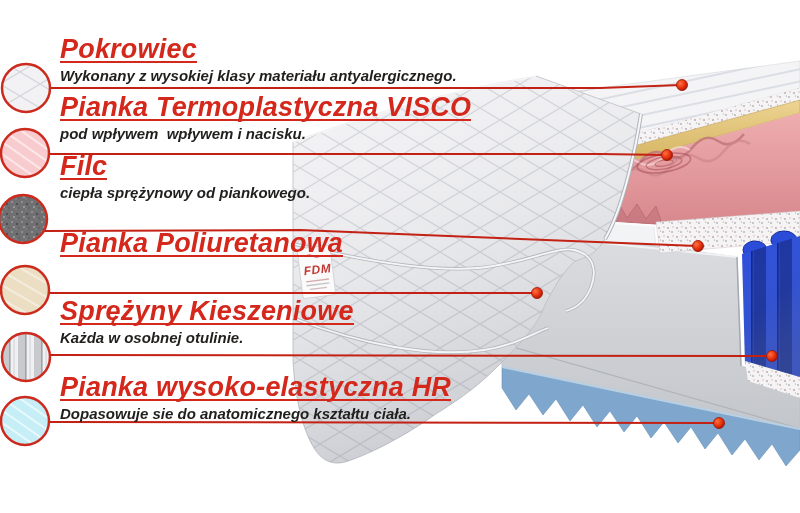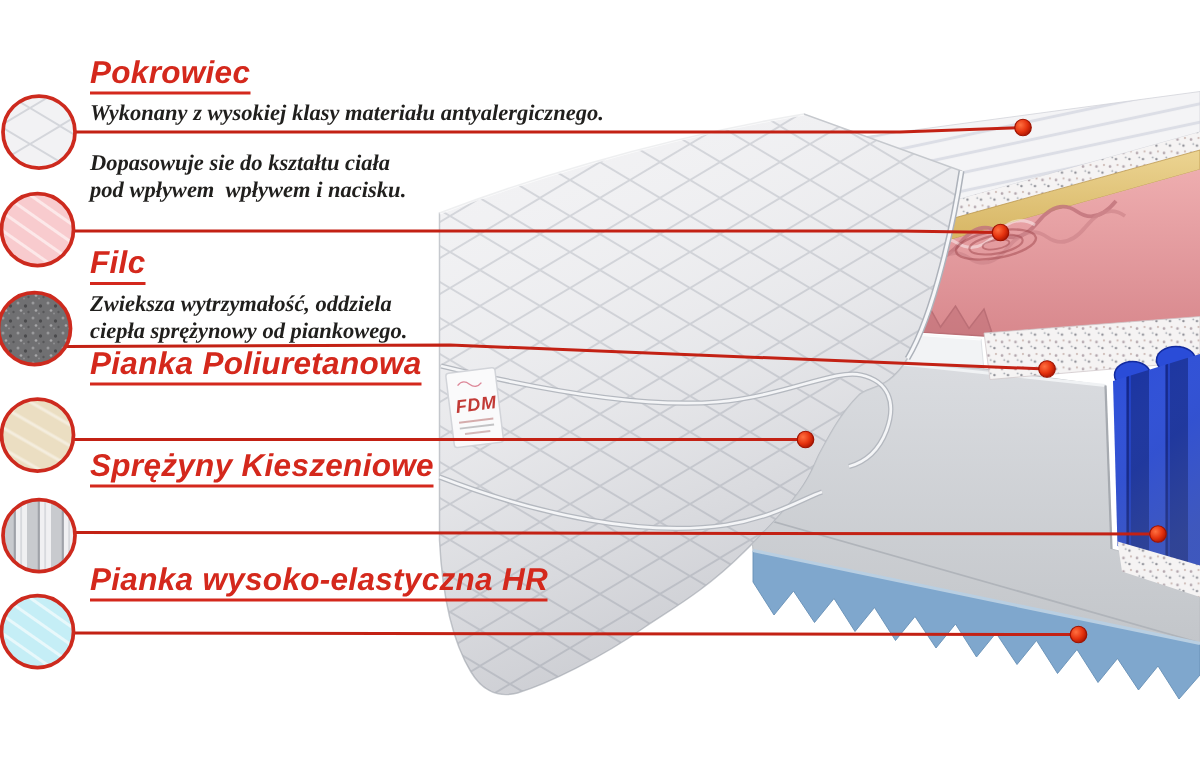--- a/index.html
+++ b/index.html
@@ -1,27 +1,27 @@
 <!DOCTYPE html>
 <html><head>
 <meta charset="utf-8">
 <style>
   :root{ --red:#d4281c; --rule:#c32114; }
   html,body{margin:0;padding:0;background:#fff;}
   .stage{position:relative;width:800px;height:513px;background:#fff;overflow:hidden;
          font-family:"Liberation Sans",sans-serif;}
   .art{position:absolute;left:0;top:0;width:800px;height:513px;}
   .entry{position:absolute;left:60px;}
-  .entry h2{margin:0;font-size:21px;line-height:22px;font-weight:bold;font-style:italic;
+  .entry h2{margin:0;font-size:27px;line-height:22px;font-weight:bold;font-style:italic;
             color:var(--red);display:inline-block;border-bottom:2px solid var(--red);
             padding-bottom:1px;letter-spacing:.2px;}
   .entry .desc{margin-top:4px;font-size:15px;line-height:18px;font-weight:bold;font-style:italic;
                color:#201f1d;}
-  .entry .desc span{display:block;white-space:pre;font-family:Liberation Serif, serif;}
-  .e1{top:38px}.e2{top:96px}.e3{top:165px}.e4{top:232px}.e5{top:300px}.e6{top:376px}
+  .entry .desc span{display:block;white-space:pre;}
+  .e1{top:38px}.e2{top:96px}.e3{top:155px}.e4{top:232px}.e5{top:300px}.e6{top:376px}
 </style>
 </head>
 <body>
 
 <div class="stage">
 
 <svg class="art" viewBox="0 0 800 513" aria-hidden="true">
   <defs>
     <pattern id="pQuilt" width="40" height="24" patternUnits="userSpaceOnUse">
       <rect width="40" height="24" fill="#f2f2f4"></rect>
@@ -191,34 +191,39 @@
   </g>
 </svg>
 
   <div class="entry e1">
     <h2>Pokrowiec</h2>
     <div class="desc">
       <span>Wykonany z wysokiej klasy materiału antyalergicznego.</span>
     </div>
   </div>
   <div class="entry e2">
-    <div class="desc">
-      <span>Dopasowuje sie do kształtu ciała</span>
+    <h2>Pianka Termoplastyczna VISCO</h2>
+    <div class="desc">
       <span>pod wpływem  wpływem i nacisku.</span>
     </div>
   </div>
   <div class="entry e3">
     <h2>Filc</h2>
     <div class="desc">
-      <span>Zwieksza wytrzymałość, oddziela</span>
       <span>ciepła sprężynowy od piankowego.</span>
     </div>
   </div>
   <div class="entry e4">
     <h2>Pianka Poliuretanowa</h2>
   </div>
   <div class="entry e5">
     <h2>Sprężyny Kieszeniowe</h2>
+    <div class="desc">
+      <span>Każda w osobnej otulinie.</span>
+    </div>
   </div>
   <div class="entry e6">
     <h2>Pianka wysoko-elastyczna HR</h2>
+    <div class="desc">
+      <span>Dopasowuje sie do anatomicznego kształtu ciała.</span>
+    </div>
   </div>
 </div>
 
 </body></html>

